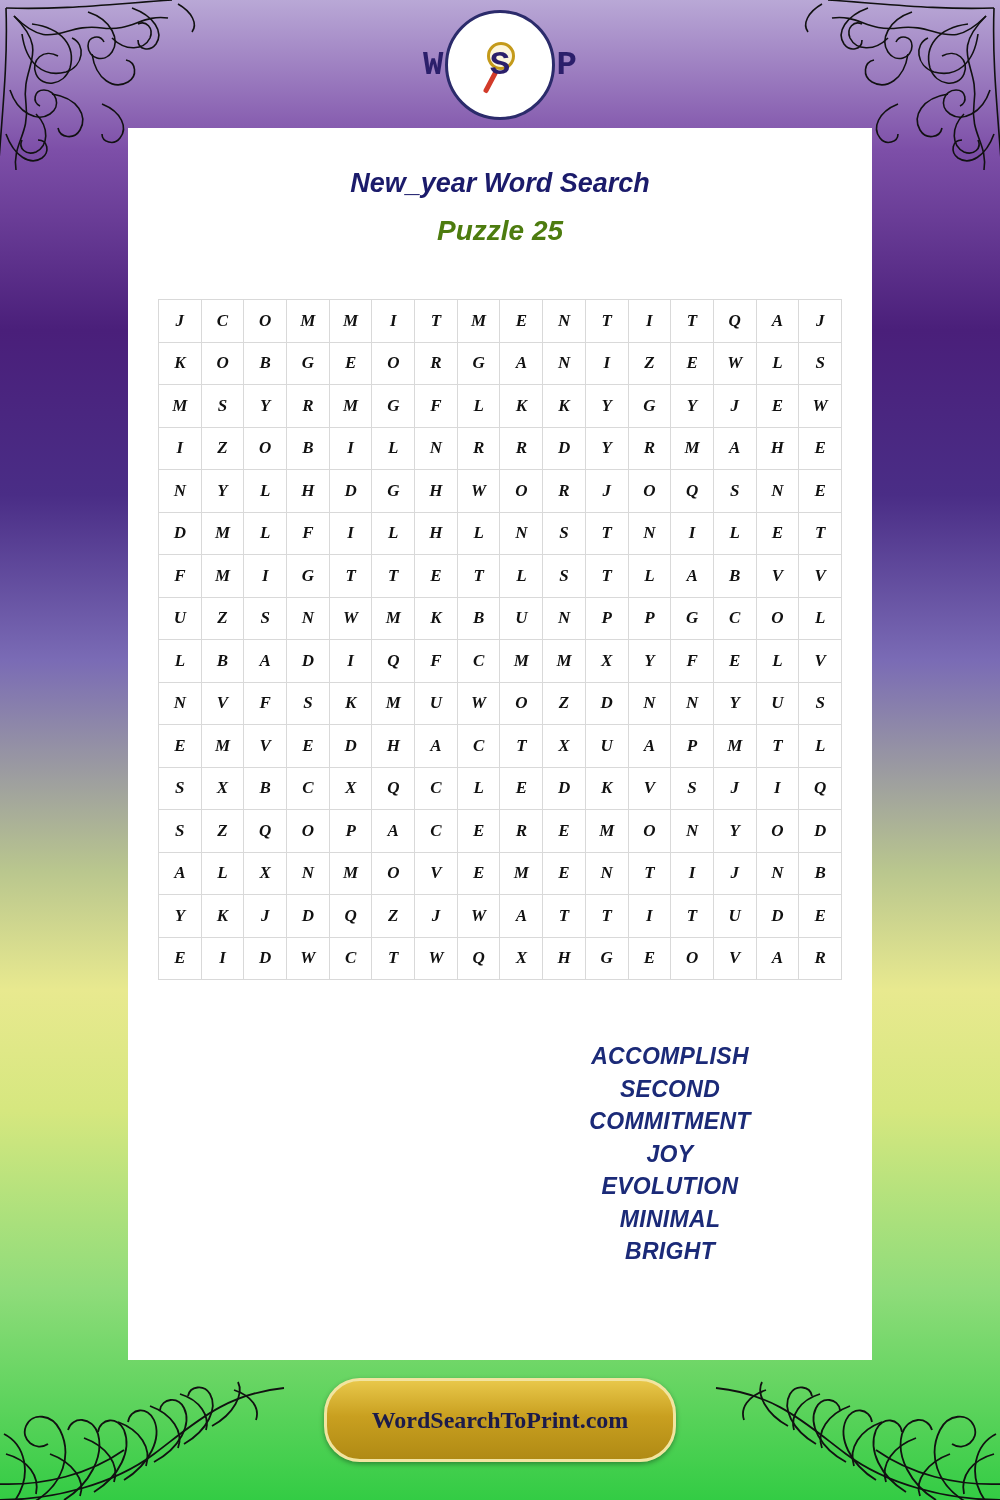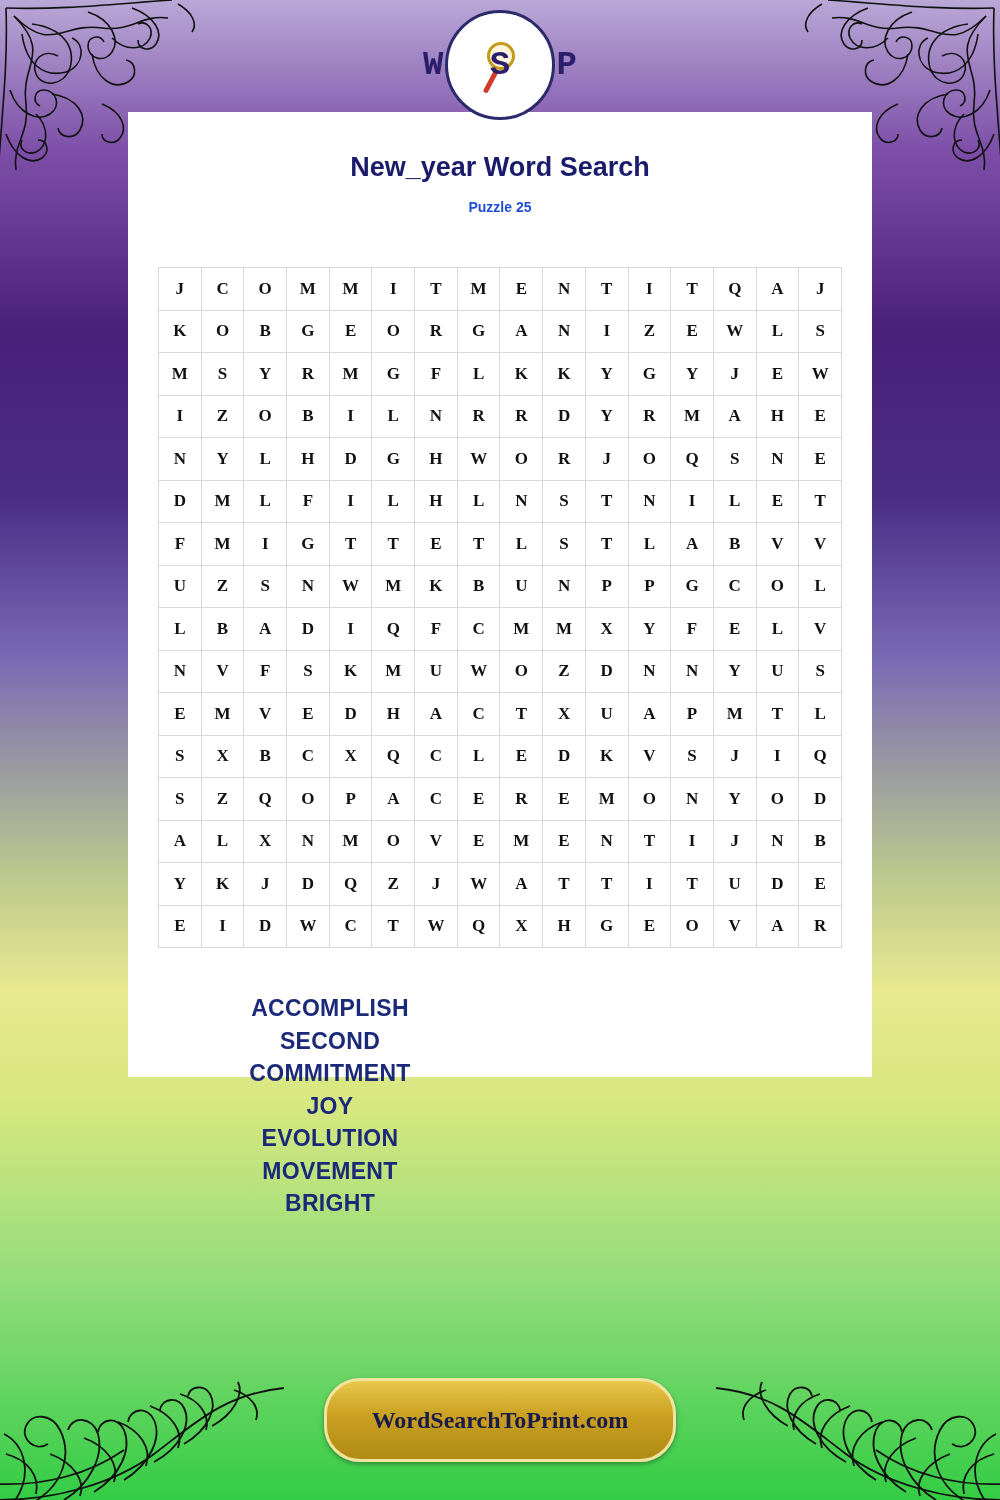--- a/index.html
+++ b/index.html
@@ -66,37 +66,38 @@
     top: 55px; left: 38px;
     width: 5px; height: 24px;
     background: #d23b2a;
     border-radius: 2px;
     transform: rotate(28deg);
   }
 
   
   .sheet {
     position: absolute;
-    top: 112px; left: 128px;
-    width: 744px; height: 965px;
+    top: 128px; left: 128px;
+    width: 744px; height: 1232px;
     background: #ffffff;
     z-index: 4;
+    font-style: italic;
   }
 
   .title {
     text-align: center;
     color: #1b1b6b;
     font-size: 27px;
     font-weight: bold;
     margin-top: 40px;
   }
   .subtitle {
     text-align: center;
-    color: #1d4ed8;
-    font-size: 14px;
+    color: #4d7c0f;
+    font-size: 28px;
     font-weight: bold;
     margin-top: 16px;
   }
 
   
   .grid-wrap {
     margin: 52px auto 0 auto;
     width: 684px;
   }
   table.grid {
@@ -112,25 +113,24 @@
     vertical-align: middle;
     font-family: "Liberation Serif", serif;
     font-weight: bold;
     font-size: 17px;
     color: #111111;
     padding: 0;
   }
 
   
   .words {
-    margin: 44px auto 0 auto;
+    margin: 60px auto 0 auto;
     width: 640px;
     display: flex;
     justify-content: flex-end;
-    flex-direction: column;
   }
   .word-col {
     width: 300px;
     text-align: center;
   }
   .word {
     color: #1b2a78;
     font-size: 23px;
     font-weight: bold;
     line-height: 32.5px;
@@ -559,21 +559,21 @@
     </table>
   </div>
 
   <div class="words">
     <div class="word-col" id="word-col-left">
         <div class="word">ACCOMPLISH</div>
         <div class="word">SECOND</div>
         <div class="word">COMMITMENT</div>
         <div class="word">JOY</div>
         <div class="word">EVOLUTION</div>
-        <div class="word">MOVEMENT</div>
+        <div class="word">MINIMAL</div>
         <div class="word">BRIGHT</div>
       </div>
   </div>
 
 </div>
 
 <div class="badge">
   <span class="badge-text">WordSearchToPrint.com</span>
 </div>
 

